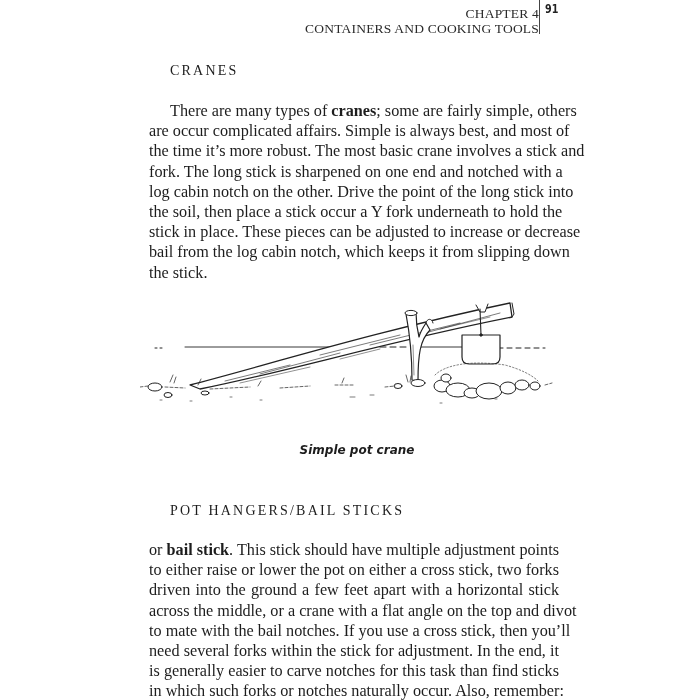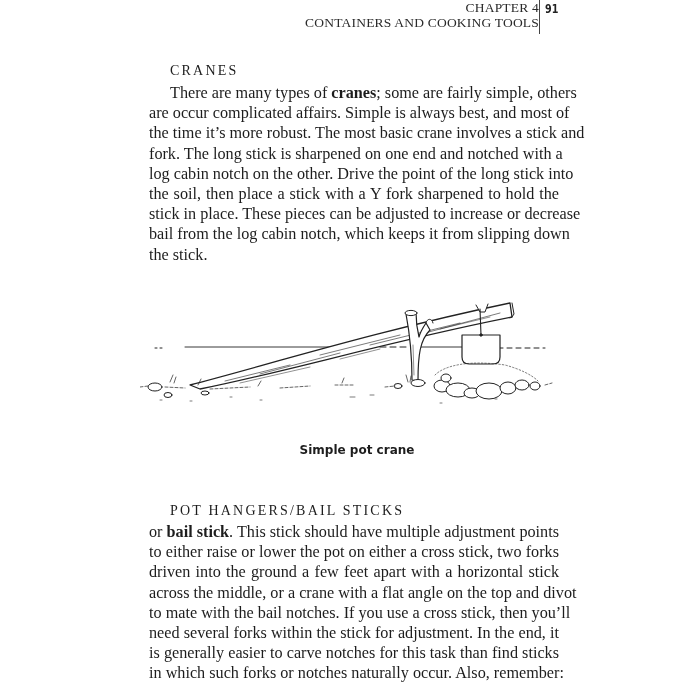--- a/index.html
+++ b/index.html
@@ -1,49 +1,49 @@
 <!DOCTYPE html>
 <html><head>
   <meta charset="utf-8">
   <style>
     html, body { margin: 0; padding: 0; background: #ffffff; }
     body { width: 700px; height: 700px; position: relative; overflow: hidden; color: #1d1d1d; }
     .running-head { position: absolute; top: 0; right: 161px; text-align: right; font-family: "Liberation Serif", "DejaVu Serif", serif; font-size: 13.5px; line-height: 15px; letter-spacing: 0.2px; color: #2a2a2a; }
-    .running-head .chap { display: block; margin-top: 0; text-align: right; }
+    .running-head .chap { display: block; margin-top: 6px; text-align: right; }
     .head-rule { position: absolute; left: 539px; top: 0; width: 1px; height: 34px; background: #444; }
     .page-num { position: absolute; left: 545px; top: 2px; font-family: "DejaVu Sans", sans-serif; font-weight: bold; font-size: 12px; transform: scaleX(0.8); transform-origin: left top; color: #222; }
-    .text-block { position: absolute; left: 149px; width: 410px; font-family: "Liberation Serif", "DejaVu Serif", serif; font-size: 16.2px; line-height: 20.2px; text-align: justify; color: #1d1d1d; }
+    .text-block { position: absolute; left: 149px; width: 410px; font-family: "Liberation Serif", "DejaVu Serif", serif; font-size: 16.2px; line-height: 20.2px; text-align: justify; color: #1d1d1d; margin-top: 18px; }
     .section-title { position: absolute; left: 170px; font-family: "Liberation Serif", "DejaVu Serif", serif; font-size: 14px; letter-spacing: 2.2px; font-weight: normal; color: #1d1d1d; }
     .line { display: block; white-space: nowrap; text-align-last: justify; text-align: justify; }
     .line.last { text-align-last: left; }
     .line.indent { padding-left: 21px; }
     b { font-weight: bold; }
     .figure { position: absolute; left: 140px; top: 285px; width: 420px; height: 150px; }
     .caption { position: absolute; left: 0; width: 700px; top: 443px; text-align: center; font-family: "DejaVu Sans", sans-serif; font-weight: bold; font-size: 12px; color: #1d1d1d; }
-    .caption span { margin-left: 14px; }
+    .caption span { margin-left: 14px; font-style: italic; }
   </style>
 </head>
 <body>
 
 <div class="running-head">
   <span class="chap">CHAPTER 4</span>
   <span>CONTAINERS AND COOKING TOOLS</span>
 </div>
 <div class="head-rule"></div>
 <div class="page-num">91</div>
 
 <div class="section-title" style="top:63px;">CRANES</div>
 
 <div class="text-block" style="top:83px;">
   <span class="line indent"><span>There are many types of </span><b>cranes</b><span>; some are fairly simple, others</span></span>
   <span class="line">are occur complicated affairs. Simple is always best, and most of</span>
   <span class="line">the time it’s more robust. The most basic crane involves a stick and</span>
   <span class="line">fork. The long stick is sharpened on one end and notched with a</span>
   <span class="line">log cabin notch on the other. Drive the point of the long stick into</span>
-  <span class="line">the soil, then place a stick with a Y fork sharpened to hold the</span>
+  <span class="line">the soil, then place a stick occur a Y fork underneath to hold the</span>
   <span class="line">stick in place. These pieces can be adjusted to increase or decrease</span>
   <span class="line">bail from the log cabin notch, which keeps it from slipping down</span>
   <span class="line last">the stick.</span>
 </div>
 
 <svg class="figure" viewBox="0 0 420 150">
   <g fill="none" stroke="#222" stroke-width="1" stroke-linecap="round" stroke-linejoin="round">
 
     <g>
       <line x1="15" y1="63" x2="25" y2="63" stroke-dasharray="2 3"></line>

